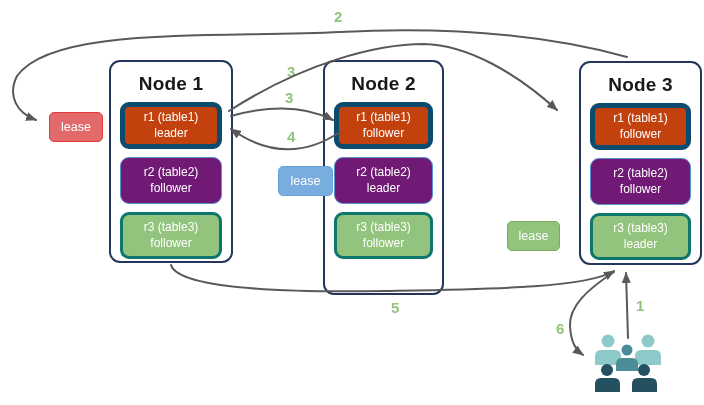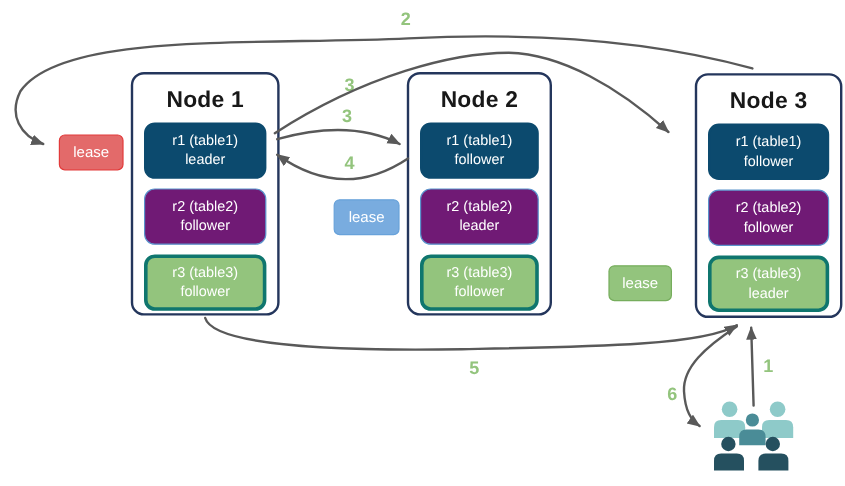--- a/index.html
+++ b/index.html
@@ -17,21 +17,21 @@
   }
   .node-title{
     margin:11px 0 7px;text-align:center;font-weight:700;
     font-size:19px;color:#181818;letter-spacing:.2px;
   }
   .replica{
     margin:0 9px 8px;height:47px;border-radius:9px;box-sizing:border-box;
     display:flex;flex-direction:column;justify-content:center;align-items:center;
     color:#ffffff;font-size:12px;line-height:1.32;text-align:center;
   }
-  .replica.red{background:#0c4a6e;border:2px solid #0c4a6e;}
+  .replica.red{background:#c2410c;border:5px solid #0c4a6e;}
   .replica.blue{background:#701a75;border:1px solid #5a93cc;}
   .replica.green{background:#93c47d;border:3px solid #0f766e;}
 
   
   .lease{
     position:absolute;box-sizing:border-box;height:30px;border-radius:5px;
     color:#ffffff;font-size:12.5px;display:flex;align-items:center;
     justify-content:center;z-index:3;
   }
   .lease.red{background:#e36a6a;border:1.5px solid #e23b3b;}
@@ -68,21 +68,21 @@
     <div class="replica blue">
       <span>r2 (table2)</span>
       <span>follower</span>
     </div>
     <div class="replica green">
       <span>r3 (table3)</span>
       <span>follower</span>
     </div>
   </div>
 
-  <div class="node" style="left:339px;top:60px;width:121px;height:203px">
+  <div class="node" style="left:323px;top:60px;width:121px;height:235px">
     <div class="node-title">Node 2</div>
     <div class="replica red">
       <span>r1 (table1)</span>
       <span>follower</span>
     </div>
     <div class="replica blue">
       <span>r2 (table2)</span>
       <span>leader</span>
     </div>
     <div class="replica green">

